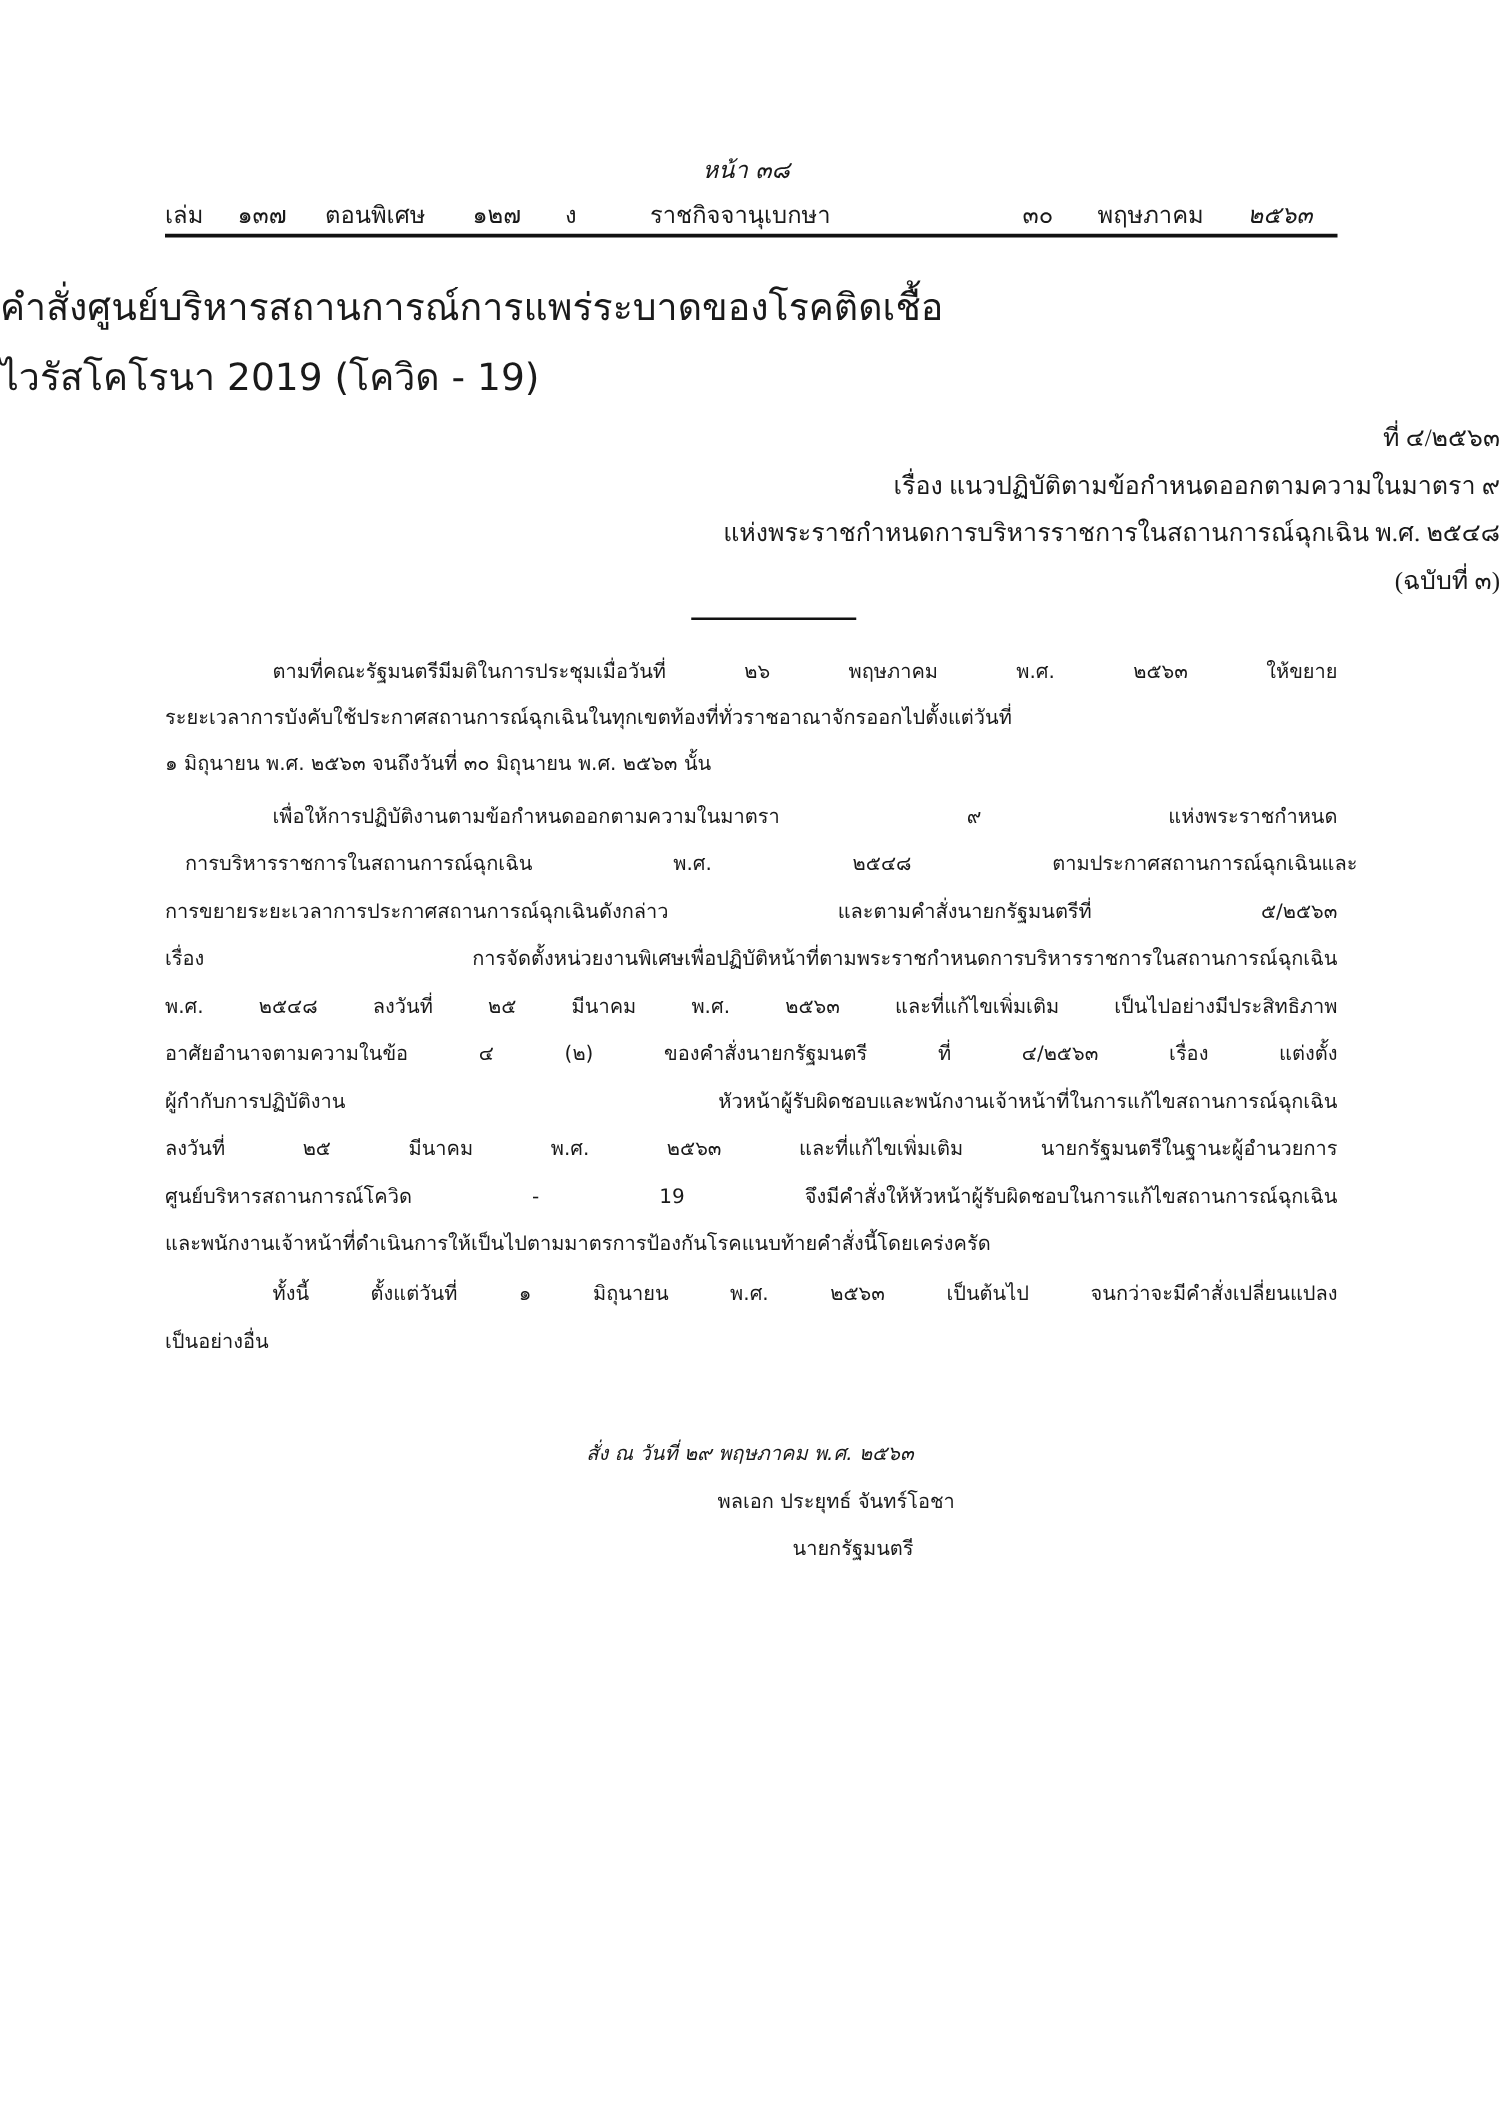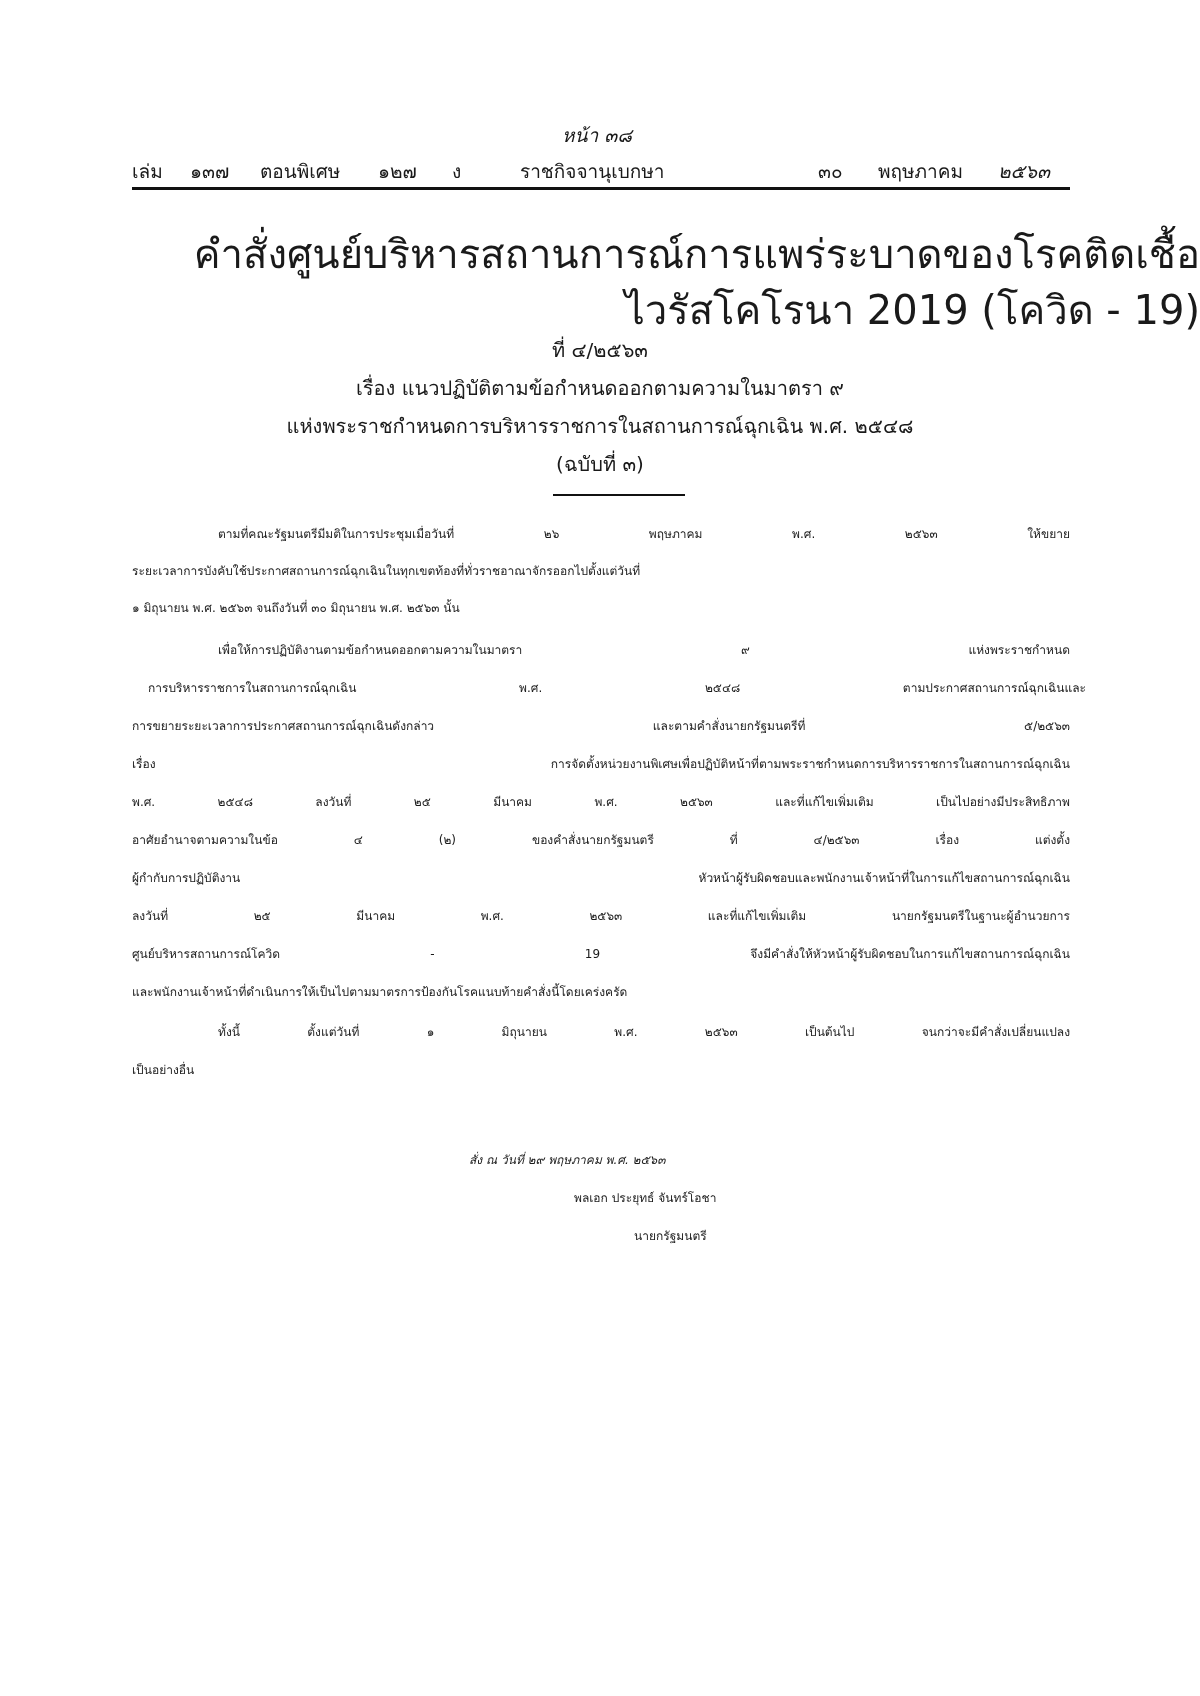--- a/index.html
+++ b/index.html
@@ -1,22 +1,22 @@
 <!DOCTYPE html>
 <html><head>
 <meta charset="utf-8">
 <style>
   html, body { margin: 0; padding: 0; background: #ffffff; }
   body { width: 1200px; height: 1696px; position: relative; overflow: hidden;
          font-family: "DejaVu Sans", "Liberation Sans", sans-serif; color: #1a1a1a; }
   .abs { position: absolute; white-space: nowrap; }
   .hdr { font-size: 19px; }
-  .title { font-size: 40px; left: 0; width: 1200px; text-align: right; }
-  .sub { font-size: 20px; left: 0; width: 1200px; text-align: center; }
-  .body { font-size: 12px; }
+  .title { font-size: 30px; left: 0; width: 1200px; text-align: left; }
+  .sub { font-size: 20px; left: 0; width: 1200px; text-align: right; font-family: Liberation Serif, serif; }
+  .body { font-size: 16px; }
   .rule { position: absolute; background: #111; }
   .justify { text-align: justify; text-align-last: justify; white-space: normal; }
 </style>
 </head>
 <body>
 
 <div class="abs hdr" style="left:562px; top:120px;font-style:italic;">หน้า ๓๘</div>
 
 <div class="abs hdr" style="left:132px; top:156px;">เล่ม</div>
 <div class="abs hdr" style="left:190px; top:156px;">๑๓๗</div>

